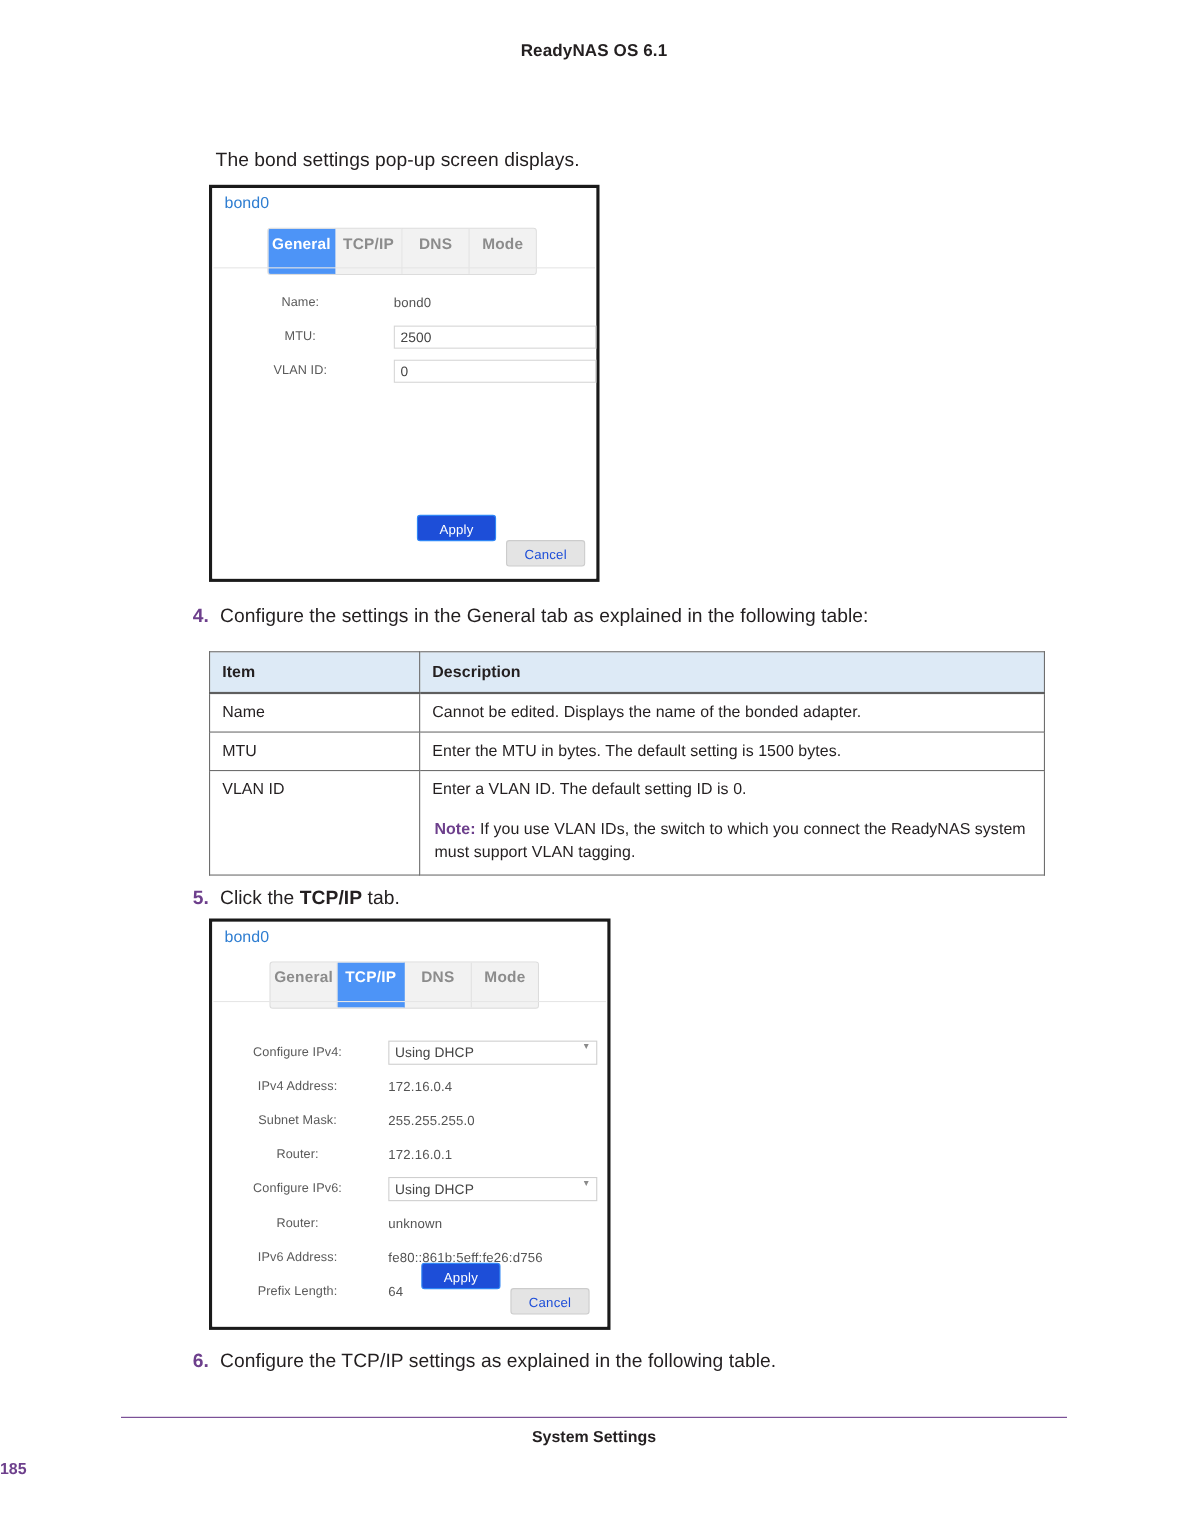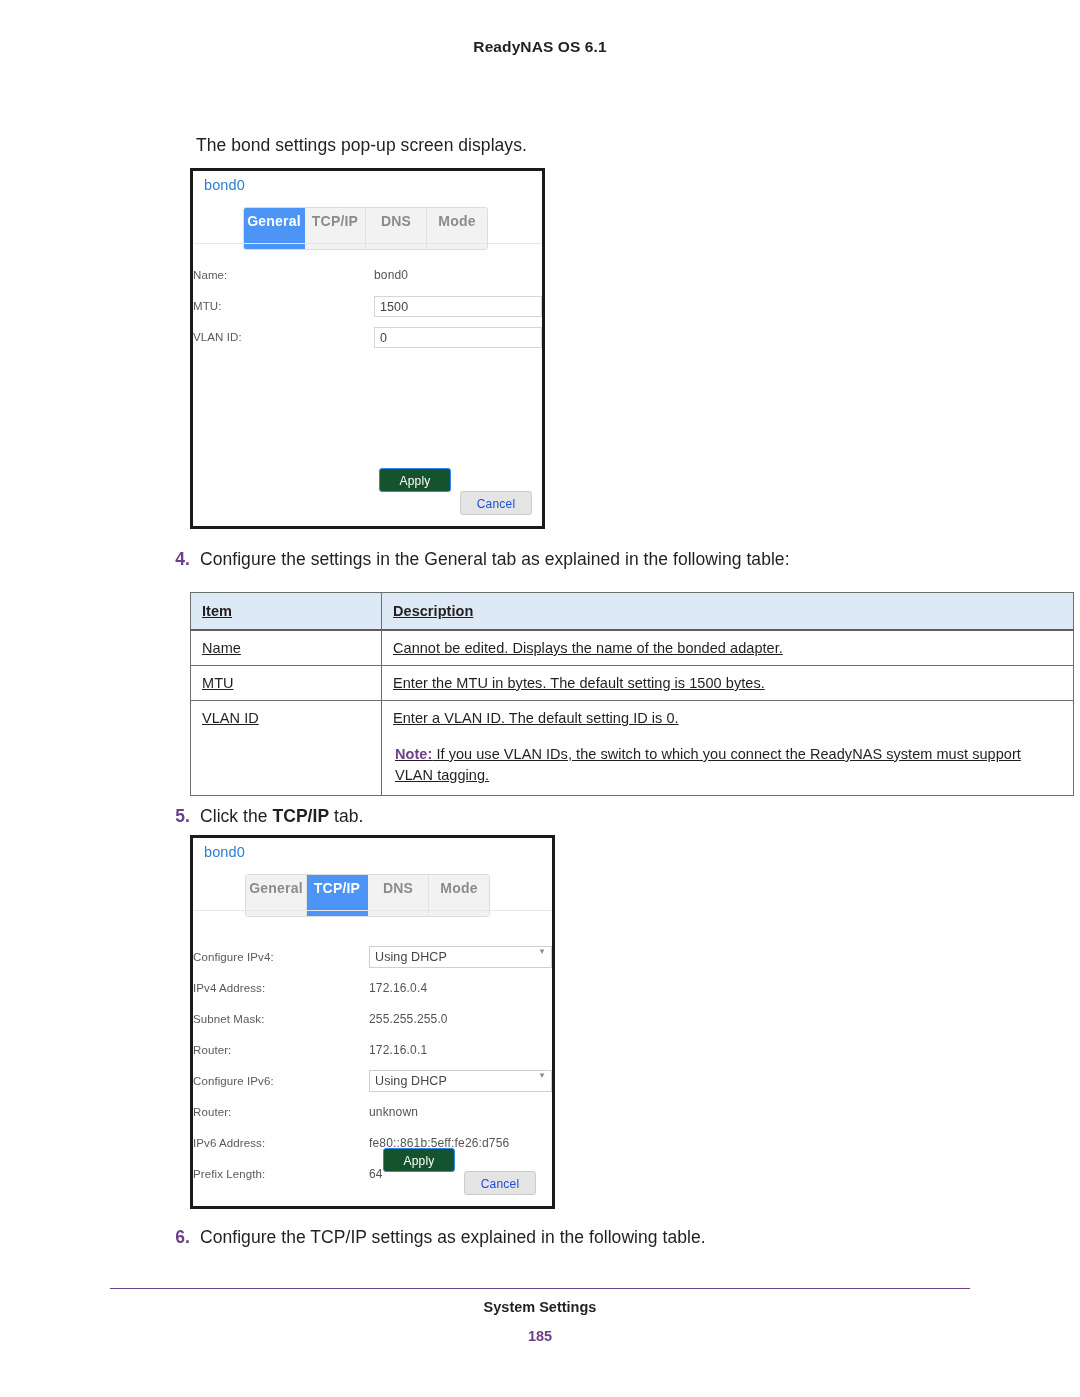--- a/index.html
+++ b/index.html
@@ -139,23 +139,23 @@
 
   .frow {
     display: flex;
     align-items: center;
     margin-bottom: 9px;
     height: 22px;
   }
   .flabel {
     font-size: 11.5px;
     color: #5a5a5a;
-    text-align: left;
+    text-align: center;
     flex: none;
-    padding-right: 21px;
+    padding-right: 5px;
     letter-spacing: 0.1px;
   }
   #shot-general .flabel { width: 160px; }
   #shot-tcpip   .flabel { width: 155px; }
 
   .fstatic {
     font-size: 12px;
     color: #545454;
     letter-spacing: 0.15px;
   }
@@ -208,41 +208,40 @@
     font-size: 12px;
     width: 72px;
     height: 24px;
     line-height: 24px;
     text-align: center;
     border-radius: 3px;
     box-sizing: border-box;
     letter-spacing: 0.2px;
   }
   .btn-primary {
-    background: #14532d;
+    background: #1d4ed8;
     color: #ffffff;
     border: 1px solid #2f86f6;
   }
   .btn-secondary {
     background: #e4e4e4;
     color: #1d4ed8;
     border: 1px solid #cccccc;
     margin-top: 23px;
   }
 
   
   #desc-table {
     position: absolute;
     left: 190px;
     top: 592px;
-    width: 884px;
+    width: 760px;
     border-collapse: collapse;
     font-size: 14.5px;
     table-layout: fixed;
-    text-decoration: underline;
   }
   #desc-table td, #desc-table th {
     border: 1px solid #6e6e6e;
     padding: 9px 11px;
     vertical-align: top;
     text-align: left;
     letter-spacing: 0.05px;
   }
   #desc-table thead th {
     background: #ddeaf6;
@@ -281,21 +280,20 @@
     text-align: center;
     font-size: 14.5px;
     font-weight: bold;
     color: #231f20;
   }
   .footer-page {
     position: absolute;
     left: 0;
     top: 1328px;
     width: 1080px;
-    text-align: center;
     font-size: 14.5px;
     font-weight: bold;
     color: #6d3f8c;
   }
 </style>
 </head>
 <body>
 
 <div class="running-head">ReadyNAS OS 6.1</div>
 
@@ -313,21 +311,21 @@
     </div>
     <div class="tab-sep"></div>
 
     <div class="form">
       <div class="frow">
         <div class="flabel">Name:</div>
         <div class="fstatic">bond0</div>
       </div>
       <div class="frow">
         <div class="flabel">MTU:</div>
-        <div class="finput">1500</div>
+        <div class="finput">2500</div>
       </div>
       <div class="frow">
         <div class="flabel">VLAN ID:</div>
         <div class="finput">0</div>
       </div>
     </div>
 
     <div class="shot-buttons">
       <div class="btn btn-primary">Apply</div>
       <div class="btn btn-secondary">Cancel</div>

